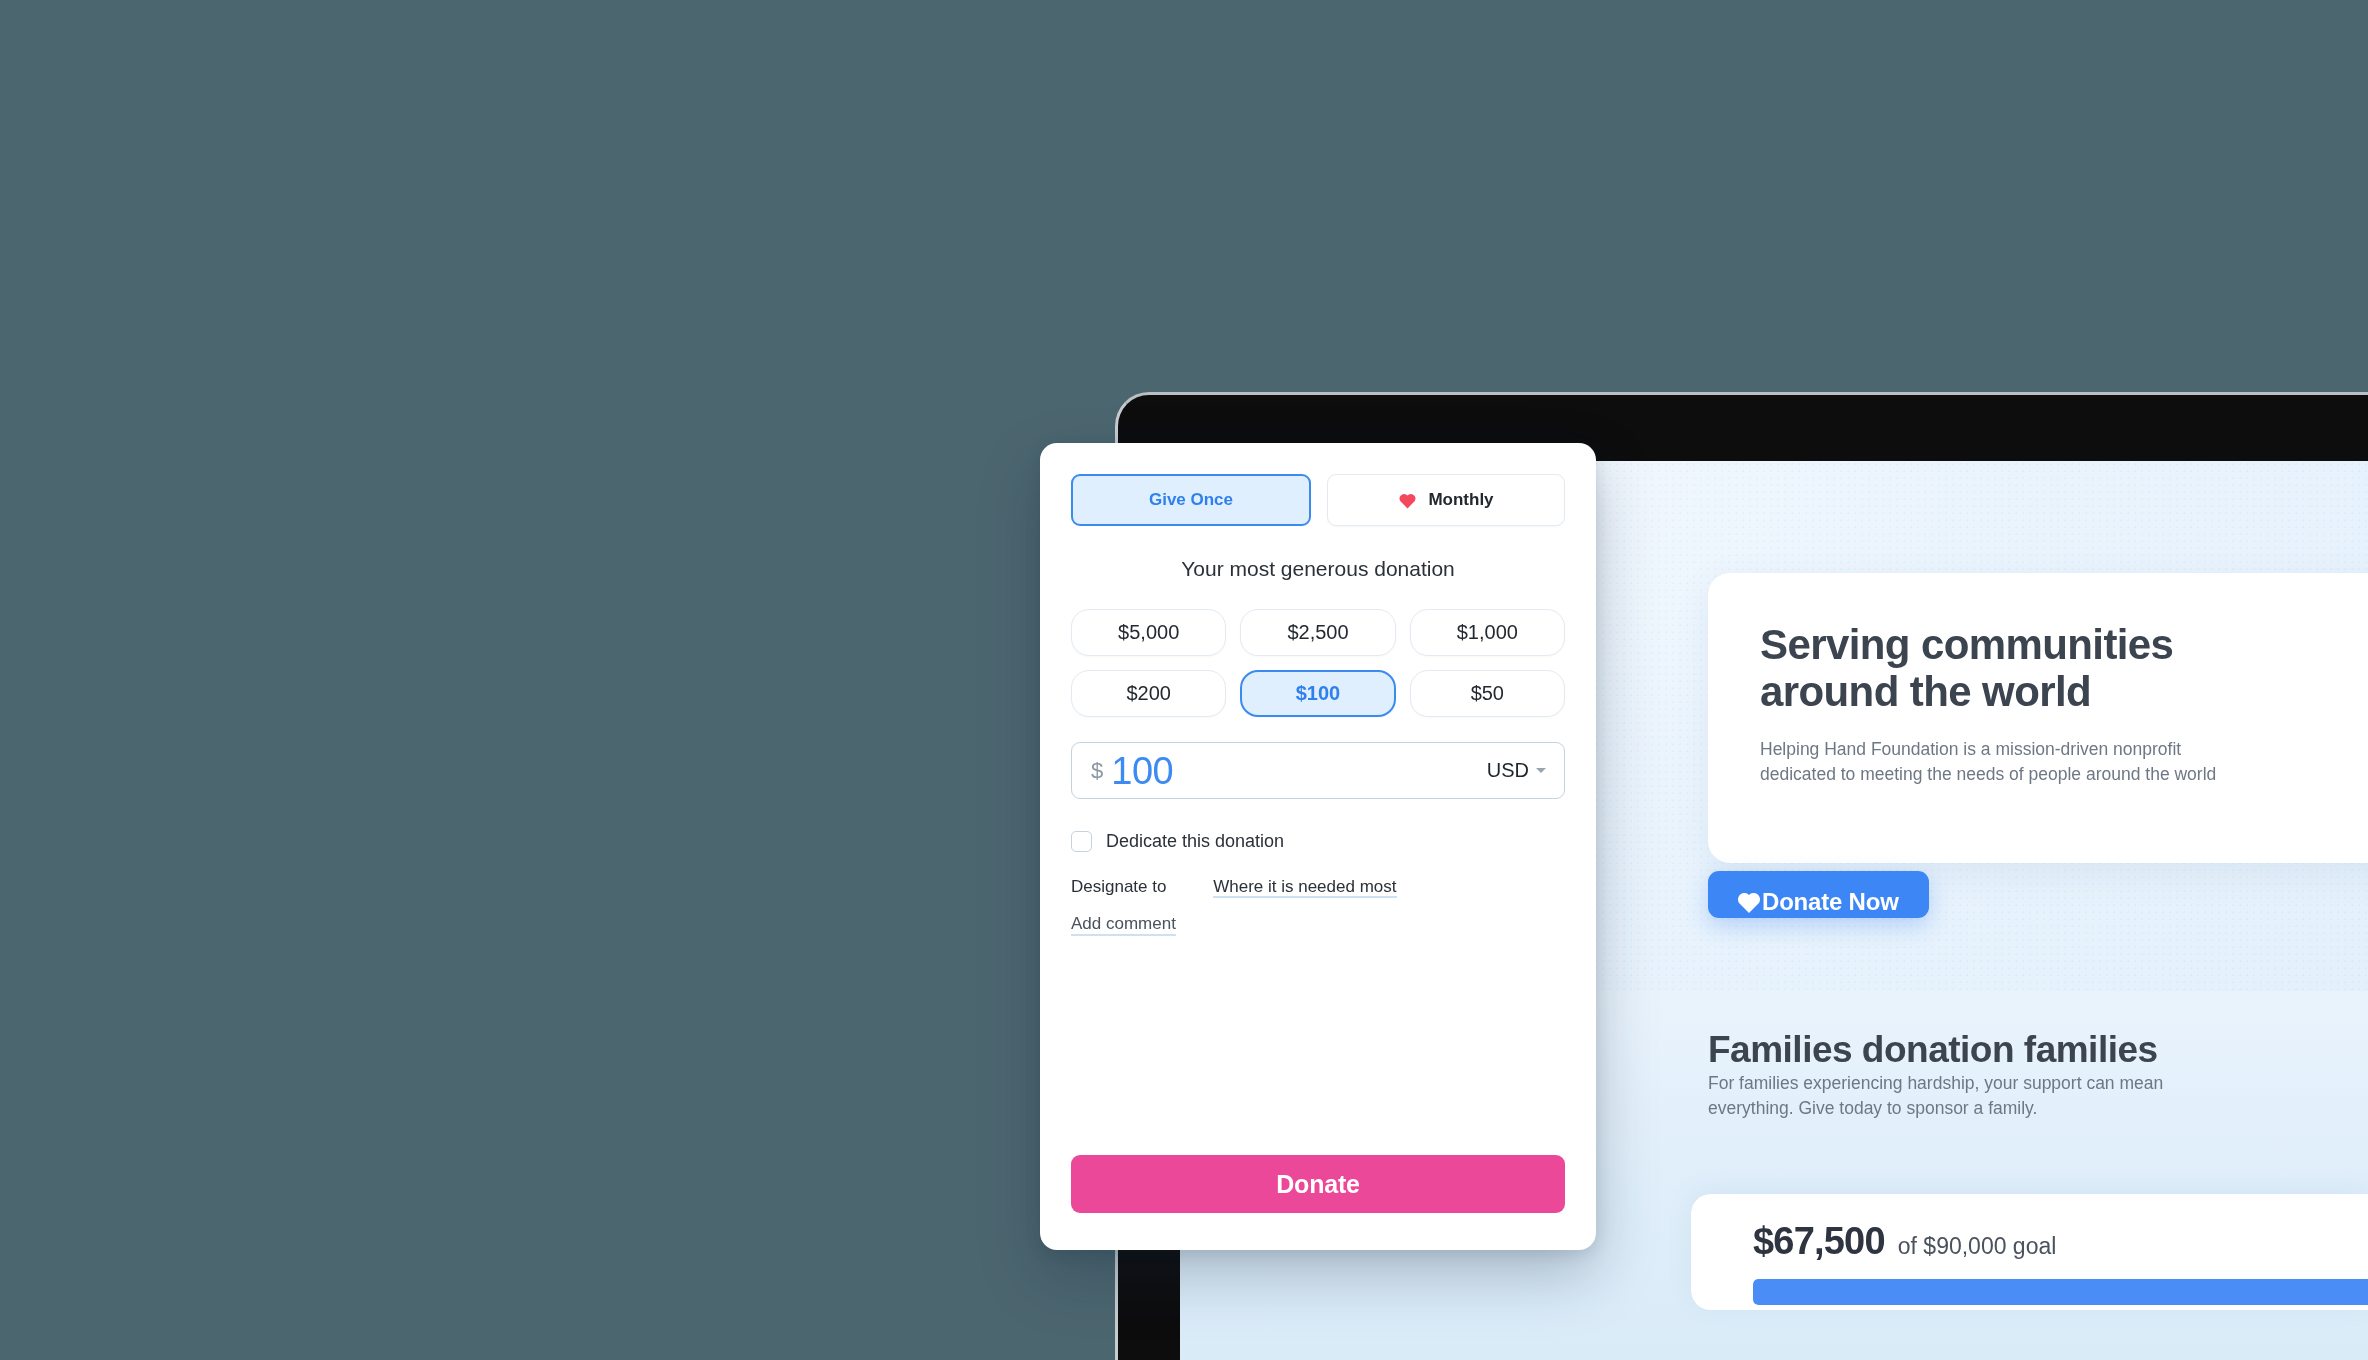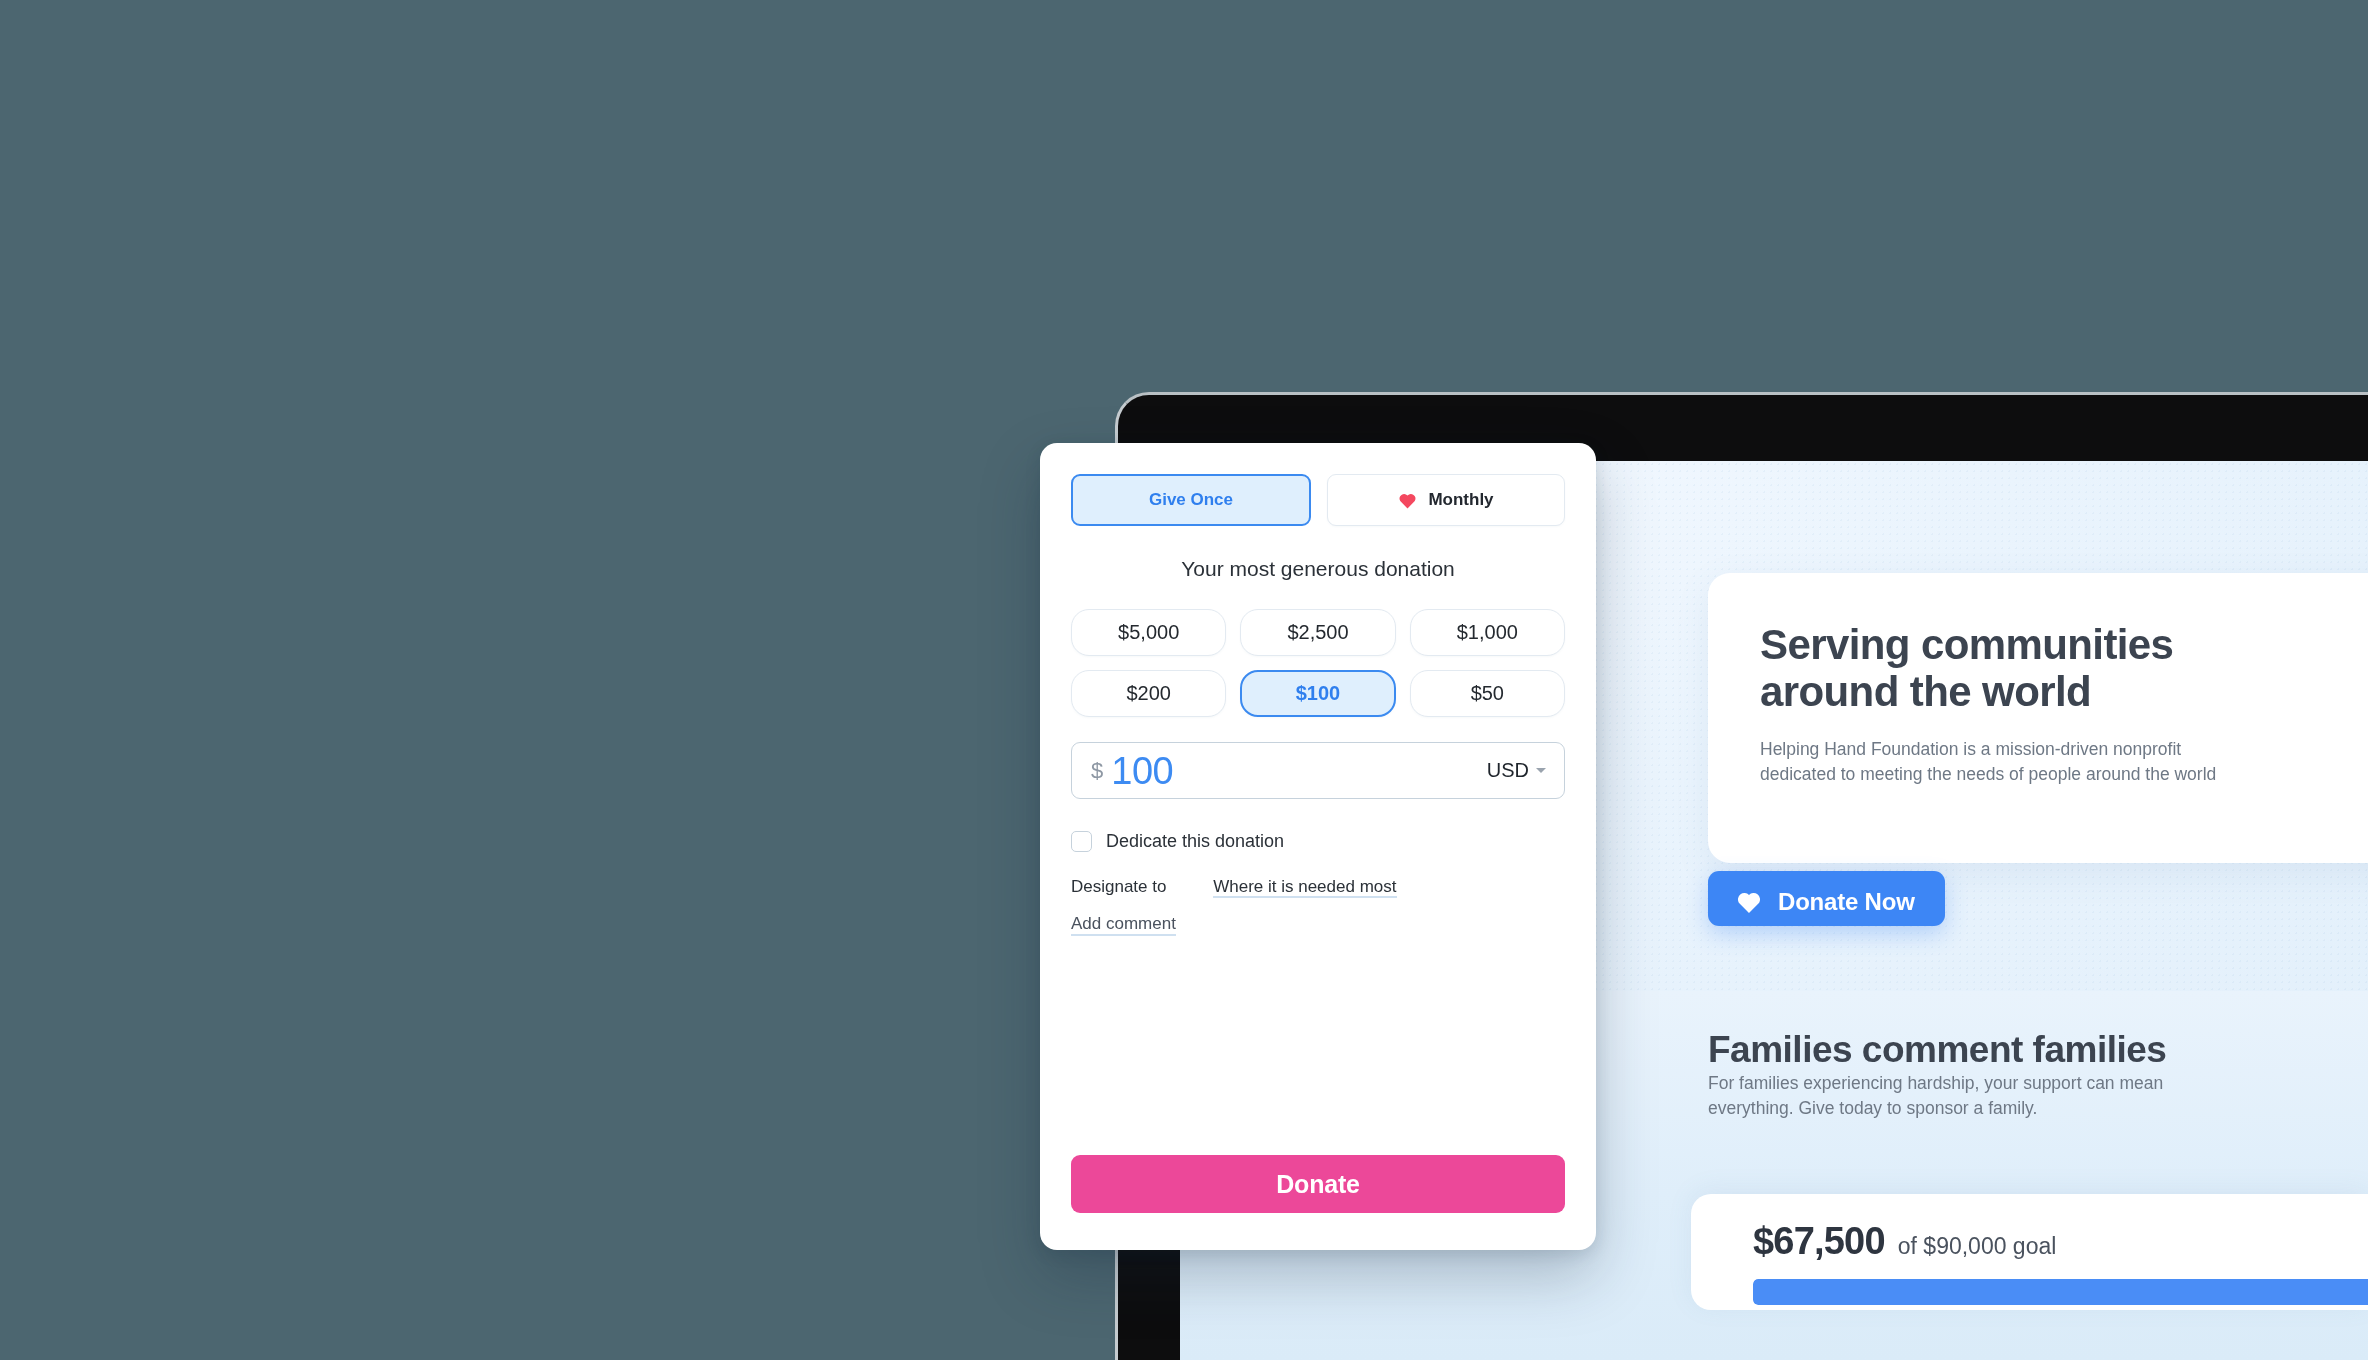--- a/index.html
+++ b/index.html
@@ -90,22 +90,21 @@
     color: #6E7885;
     white-space: pre-line;
   }
 
   #donate-now-btn {
     position: absolute;
     left: 0px;
     top: 410px;
     display: flex;
     align-items: center;
-    gap: 16px;
-    padding: 17px 30px 10px 28px;
+    padding: 17px 30px 2px 28px;
     background: #3D86F5;
     color: #fff;
     border: none;
     border-radius: 11px;
     font-size: 24px;
     font-weight: 700;
     font-family: "Liberation Sans", sans-serif;
     box-shadow: 0 8px 22px rgba(61,134,245,.30);
     cursor: pointer;
     letter-spacing: -0.2px;
@@ -341,21 +340,21 @@
 
     <button id="donate-now-btn" style="left:528px;">
       <svg class="heart" viewBox="0 0 24 22">
         <path d="M12 21.2 2.6 11.6A5.9 5.9 0 0 1 12 4.6a5.9 5.9 0 0 1 9.4 7L12 21.2Z" fill="#ffffff"></path>
       </svg>
       <span>Donate Now</span>
     </button>
 
     <div id="families-band">
       <div id="families-inner">
-        <div id="families-title">Families comment families</div>
+        <div id="families-title">Families donation families</div>
         <div id="families-sub">For families experiencing hardship, your support can mean
 everything. Give today to sponsor a family.</div>
       </div>
     </div>
 
     <div id="stats-card">
       <div id="goal-line">
         <span id="goal-raised">$67,500</span>
         <span id="goal-target">of $90,000 goal</span>
       </div>

